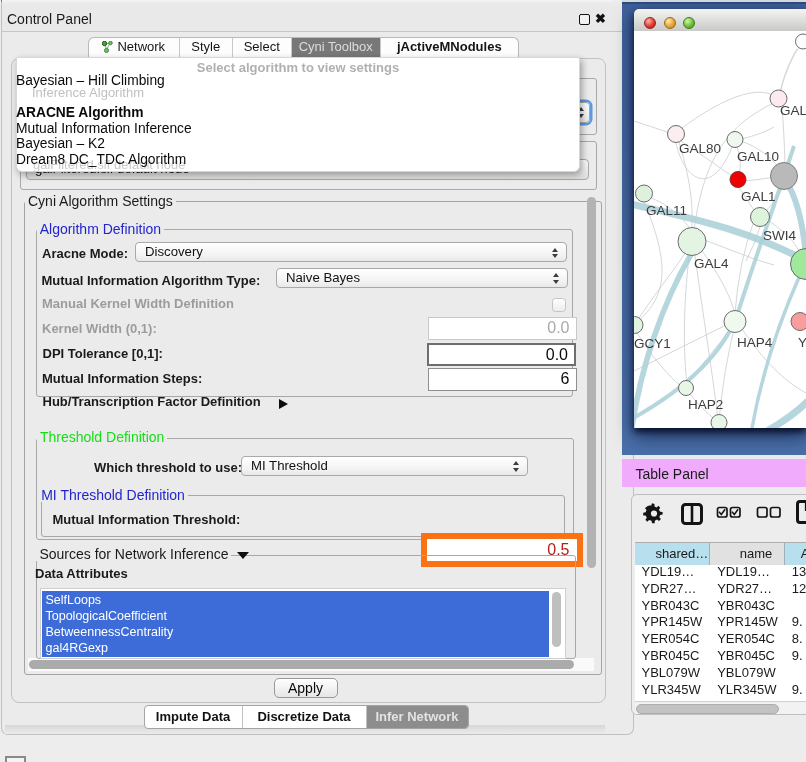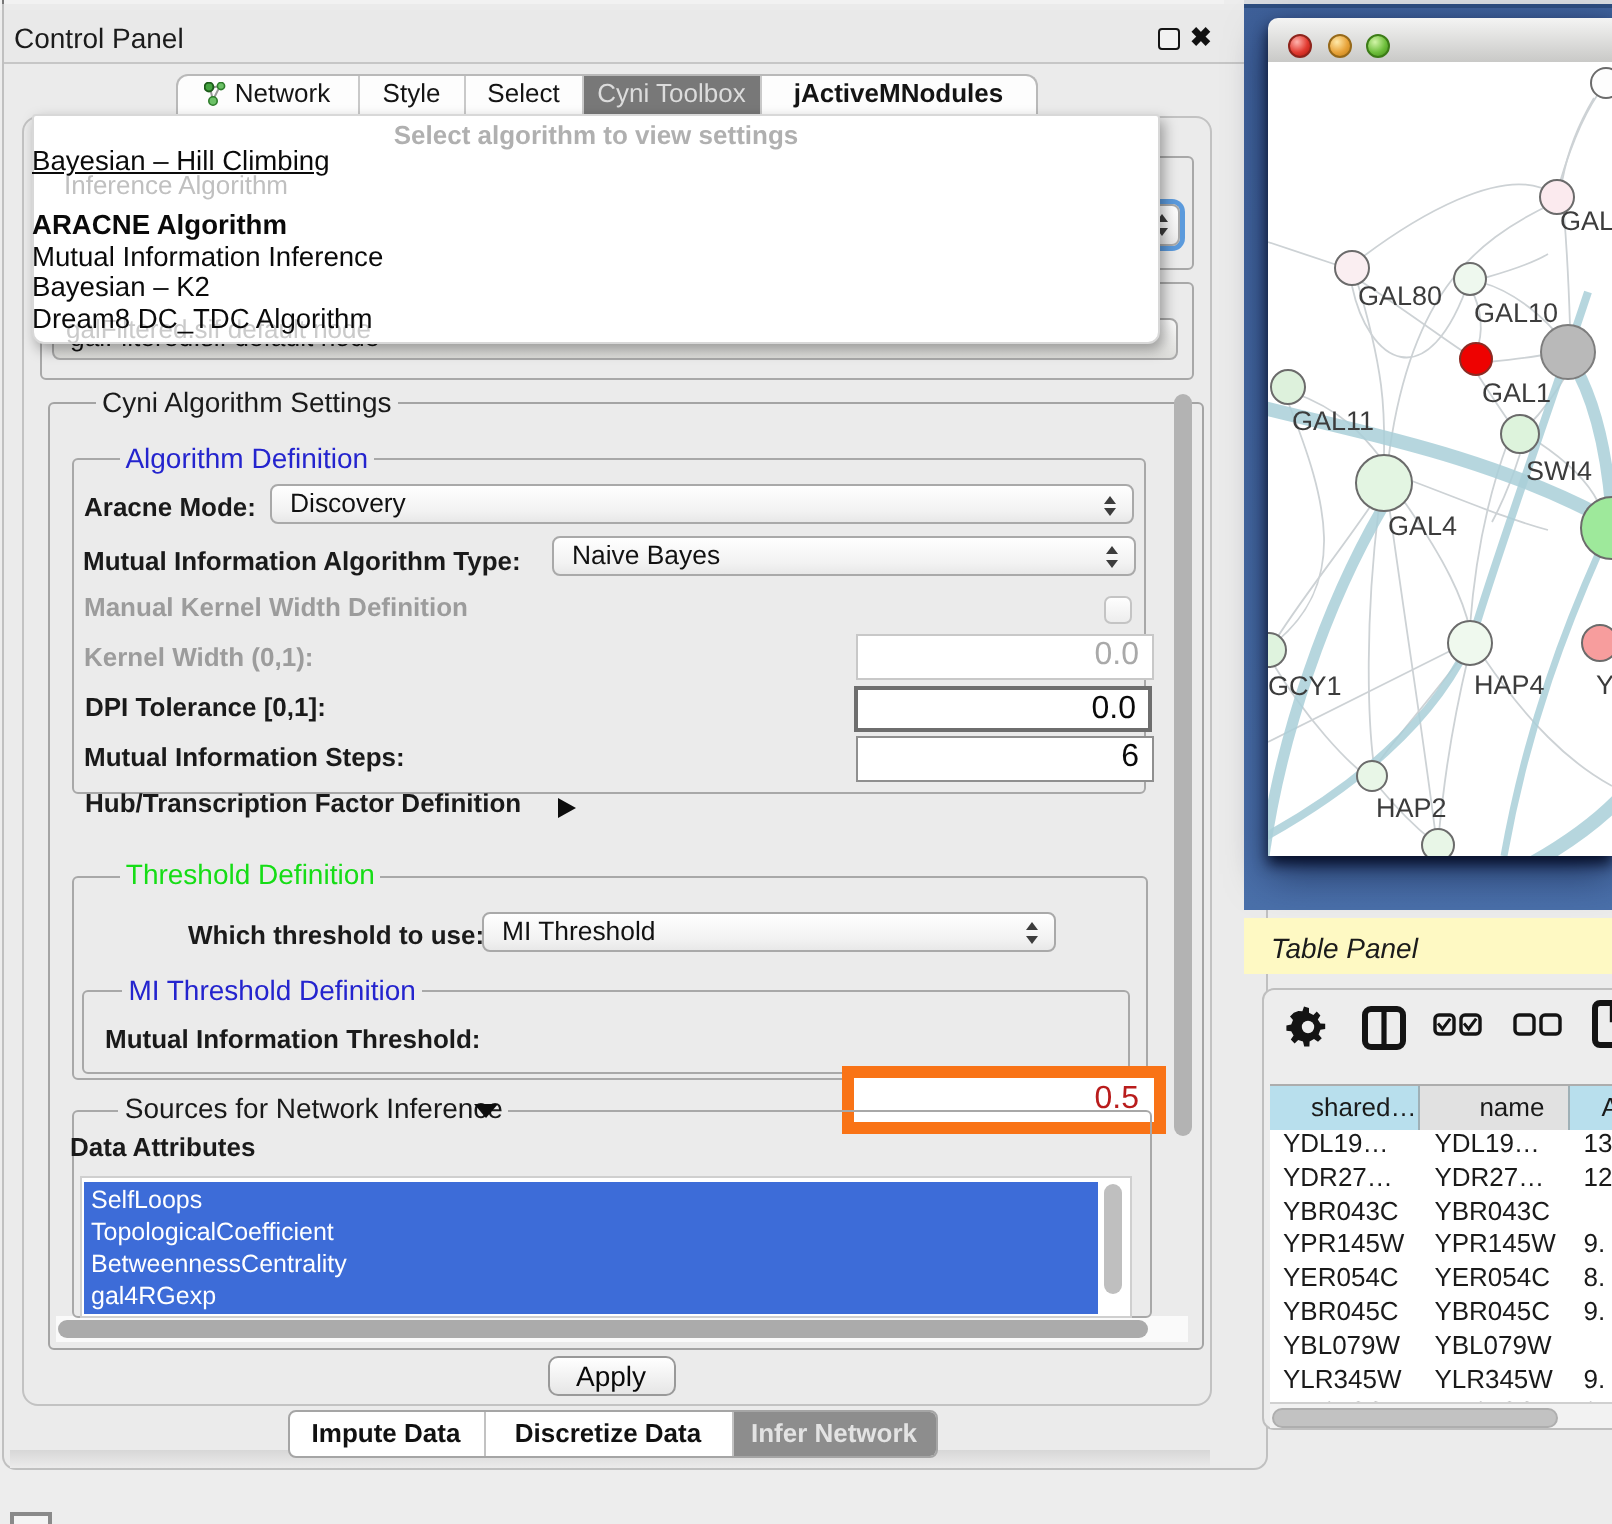--- a/index.html
+++ b/index.html
@@ -12,21 +12,21 @@
 #flt{left:577px;top:12px;width:9px;height:9px;border:1.6px solid #141414;border-radius:2px;background:#f2f2f2;}
 #cls{left:593px;top:9px;font-size:13px;font-weight:bold;color:#111;}
 
 #tabrow{height:22.5px;background:#fdfdfd;border:1px solid #b9b9b9;border-bottom:none;border-radius:6px 6px 0 0;display:flex;}
 .tab{height:22.5px;line-height:18px;font-size:13px;color:#141414;text-align:center;border-right:1px solid #c9c9c9;}
 .tab:last-child{border-right:none;}
 .tabsel{background:#787878;color:#dcdcdc;}
 
 #content{left:9px;top:56px;width:593px;height:643px;background:#ebebeb;border:1px solid #c2c2c2;border-radius:8px;}
 .group{position:absolute;border:1px solid #a8a8a8;border-radius:3px;}
-.gtitle{position:absolute;background:#ebebeb;padding:0 3px;font-size:14px;color:#1a1a1a;white-space:nowrap;line-height:13px;margin-left:23px;}
+.gtitle{position:absolute;background:#ebebeb;padding:0 3px;font-size:14px;color:#1a1a1a;white-space:nowrap;line-height:13px;}
 .lbl{position:absolute;font-size:13px;font-weight:bold;color:#1a1a1a;white-space:nowrap;}
 .combo{position:absolute;background:linear-gradient(#ffffff,#f2f2f2 70%,#e8e8e8);border:1px solid #a9a9a9;border-radius:4px;font-size:13.2px;color:#111;}
 .combo .cv{position:absolute;left:9px;top:1px;}
 .spin{position:absolute;right:7px;top:4.5px;width:7px;}
 .spin .up,.spin .dn{display:block;}
 .spin .up{width:0;height:0;border-left:3.2px solid transparent;border-right:3.2px solid transparent;border-bottom:4.4px solid #3c3c3c;margin-bottom:2.6px;}
 .spin .dn{width:0;height:0;border-left:3.2px solid transparent;border-right:3.2px solid transparent;border-top:4.4px solid #3c3c3c;}
 .field{position:absolute;background:#fff;font-size:16px;text-align:right;}
 
 #popup{left:16px;top:57px;width:562px;height:112.5px;background:#fff;border:1px solid #d8d8d8;border-radius:2px 2px 6px 6px;box-shadow:2px 3px 7px rgba(0,0,0,0.35);z-index:50;}
@@ -37,21 +37,21 @@
 #desktop{left:621.5px;top:0;width:184.5px;height:454.5px;background:linear-gradient(#3e6099,#4a70aa);}
 #desktop .edge{position:absolute;left:0;top:0;width:100%;height:2px;background:#d8dbe0;}
 #desktop .edge2{position:absolute;left:0;top:2px;width:100%;height:2px;background:#2d4d7f;}
 #netwin{left:634px;top:9px;width:172px;height:419px;border-radius:5px 0 0 0;box-shadow:0 4px 7px rgba(0,6,28,0.85),0 9px 20px rgba(0,10,40,0.55);}
 #nettitle{left:0;top:0;width:172px;height:22px;background:linear-gradient(#f4f4f3,#c9c9c7);border-bottom:1px solid #8f8f8f;border-radius:5px 0 0 0;}
 .tl{position:absolute;top:8px;width:10px;height:10px;border-radius:50%;}
 #tl-r{left:10px;background:radial-gradient(circle at 35% 30%,#ffb3ad,#e23b31 55%,#a91207);border:0.5px solid #8e241c;}
 #tl-y{left:29.5px;background:radial-gradient(circle at 35% 30%,#ffe9a8,#e8a33a 55%,#bd7a10);border:0.5px solid #96691a;}
 #tl-g{left:49px;background:radial-gradient(circle at 35% 30%,#d2f5a8,#6fbf3d 55%,#3f8b11);border:0.5px solid #3c7c17;}
 
-#tpbar{left:621.5px;top:458.5px;width:184.5px;height:28px;background:#fef9c3;font-style:italic;}
+#tpbar{left:621.5px;top:458.5px;width:184.5px;height:28px;background:#f0abfc;}
 #tpbar .t{position:absolute;left:14px;top:7px;font-size:14px;color:#1b1b1b;}
 #tpbg{left:620px;top:455px;width:186px;height:307px;background:#ececec;z-index:-1;}
 #tablewin{left:631px;top:494px;width:200px;height:219px;background:#ededed;border:1px solid #bfbfbf;border-radius:6px;}
 
 .sbthumb{position:absolute;background:#b3b3b3;border-radius:5px;}
 .btab{height:22px;line-height:22px;text-align:center;font-size:13px;font-weight:bold;color:#111;border-right:1px solid #c2c2c2;}
 
 #tbl{position:absolute;left:2.5px;top:47px;width:197px;font-size:13px;color:#1a1a1a;}
 .hrow{height:22px;display:flex;border-bottom:1px solid #9a9a9a;border-top:1px solid #adadad;box-sizing:border-box;}
 .hcell{height:22px;line-height:22px;text-align:center;border-right:1px solid #9fb0b6;box-sizing:border-box;}
@@ -165,21 +165,21 @@
     <div class="btab" style="width:97px;">Impute Data</div>
     <div class="btab" style="width:123px;">Discretize Data</div>
     <div class="btab" style="width:101px;background:#8d8d8d;color:#e3e3e3;border-right:none;">Infer Network</div>
   </div>
 </div>
 
 <div class="abs" id="popup">
   <div class="ph">Select algorithm to view settings</div>
   <div class="gh" style="left:15px;top:27px;">Inference Algorithm</div>
       <div class="gh" style="left:16px;top:99px;color:#cacaca;">galFiltered.sif default node</div>
-      <div class="it" style="top:15.2px;text-decoration:underline;">Bayesian – Hill Climbing</div>
+      <div class="it" style="top:15.2px;">Bayesian – Hill Climbing</div>
   <div class="it" style="top:46.8px;font-weight:bold;">ARACNE Algorithm</div>
   <div class="it" style="top:62.6px;">Mutual Information Inference</div>
   <div class="it" style="top:78.4px;">Bayesian – K2</div>
   <div class="it" style="top:94.2px;">Dream8 DC_TDC Algorithm</div>
 </div>
 
 <div class="abs" style="left:5px;top:756px;width:17px;height:10px;border:2px solid #8a8a8a;background:#f4f4f4;"></div>
 
 <div class="abs" id="desktop">
       <div class="edge"></div>

